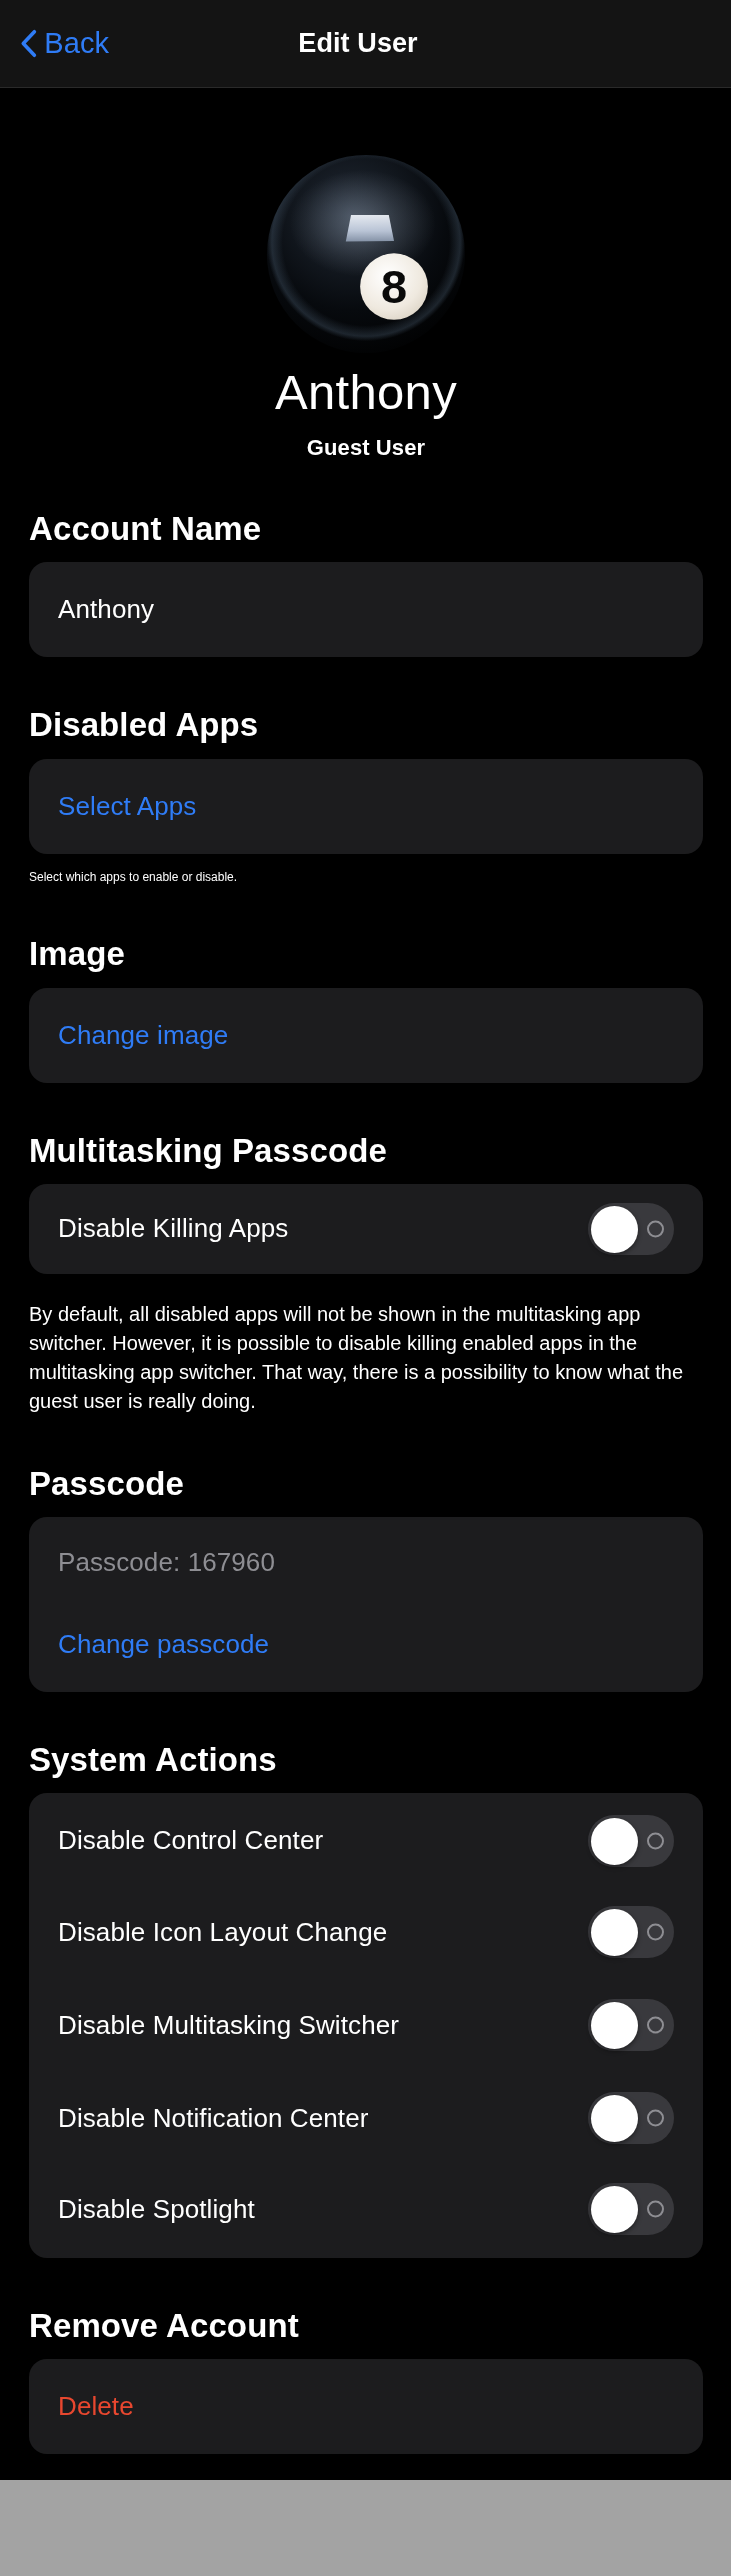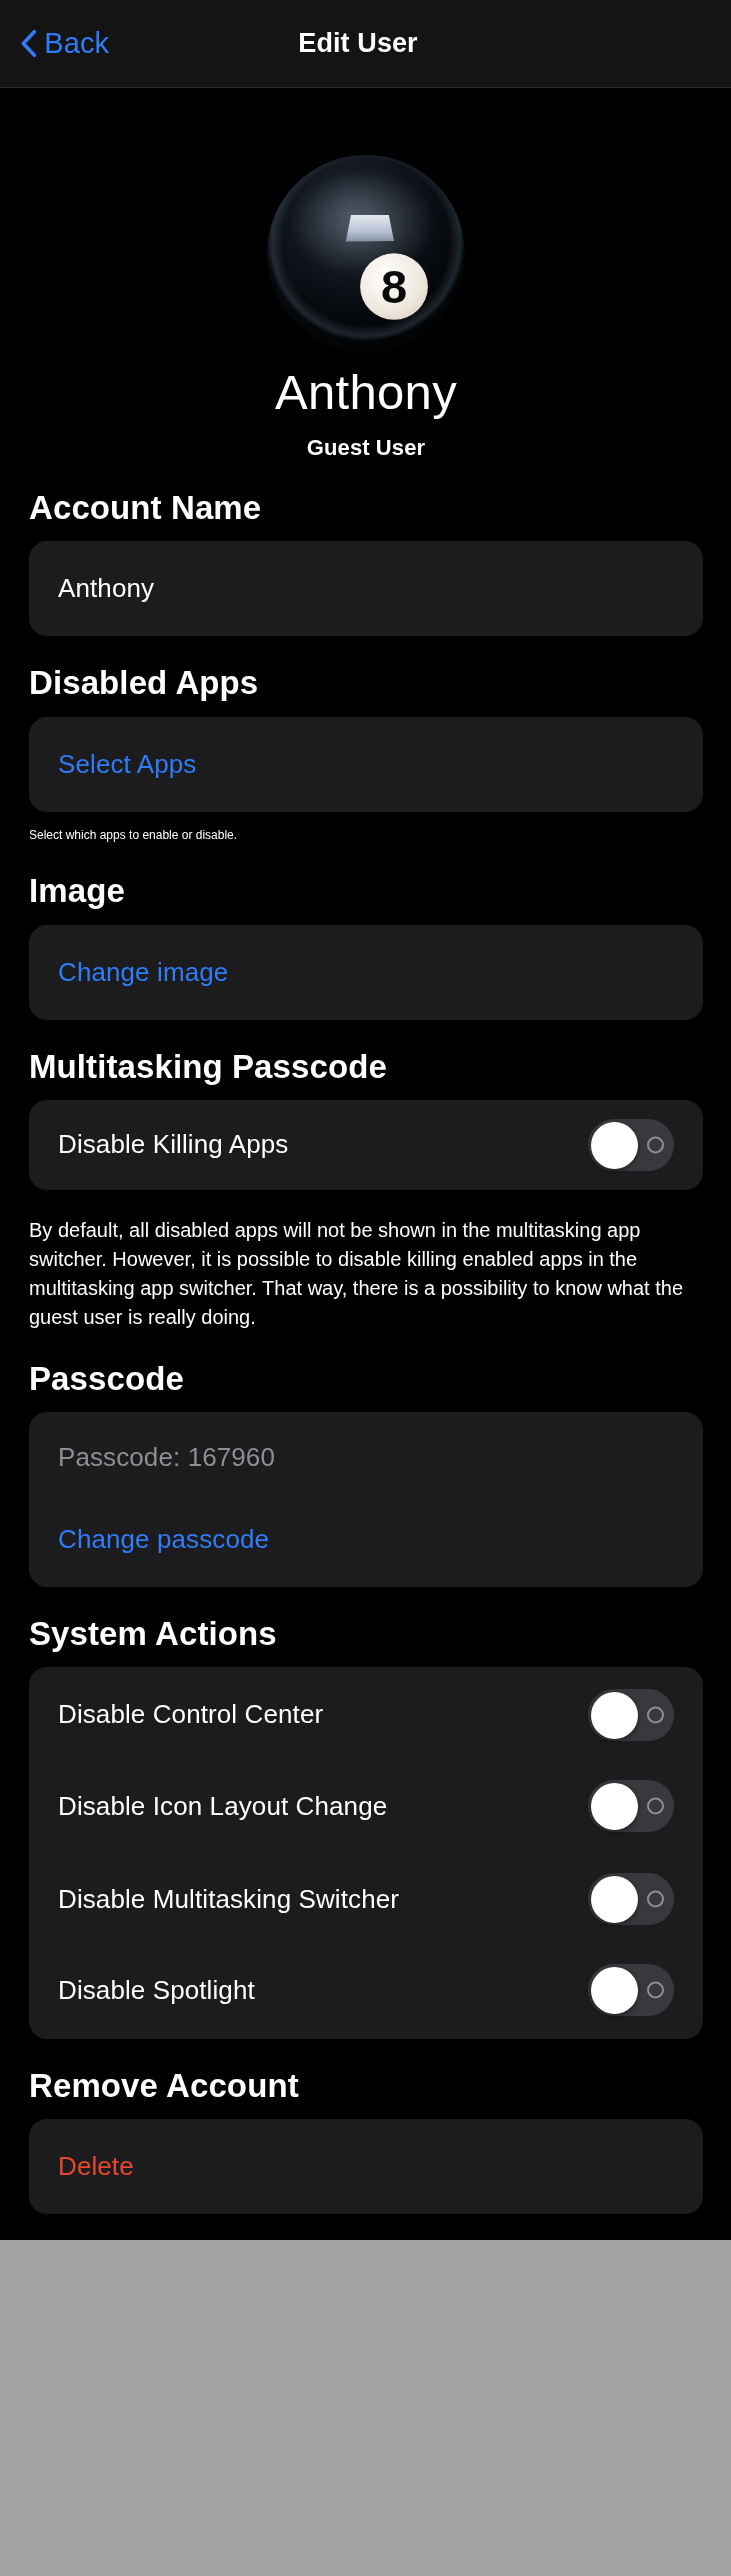--- a/index.html
+++ b/index.html
@@ -91,21 +91,21 @@
   }
   .profile-sub {
     margin-top: 17px;
     color: #ffffff;
     font-size: 22px;
     font-weight: 700;
     letter-spacing: 0.1px;
   }
 
   
-  .section { margin-top: 28px; }
+  .section { margin-top: 49px; }
 
   .section-title {
     color: #ffffff;
     font-size: 33px;
     font-weight: 700;
     letter-spacing: 0.1px;
     padding: 0 29px;
     margin-bottom: 14.3px;
   }
 
@@ -336,20 +336,27 @@
         </div>
 
         <div class="row">
           <span class="row-label">Disable Multitasking Switcher</span>
           <span class="switch">
             <span class="knob"></span>
             <span class="a11y"></span>
           </span>
         </div>
 
+        <div class="row">
+          <span class="row-label">Disable Notification Center</span>
+          <span class="switch">
+            <span class="knob"></span>
+            <span class="a11y"></span>
+          </span>
+        </div>
 
         <div class="row">
           <span class="row-label">Disable Spotlight</span>
           <span class="switch">
             <span class="knob"></span>
             <span class="a11y"></span>
           </span>
         </div>
 
       </div>

